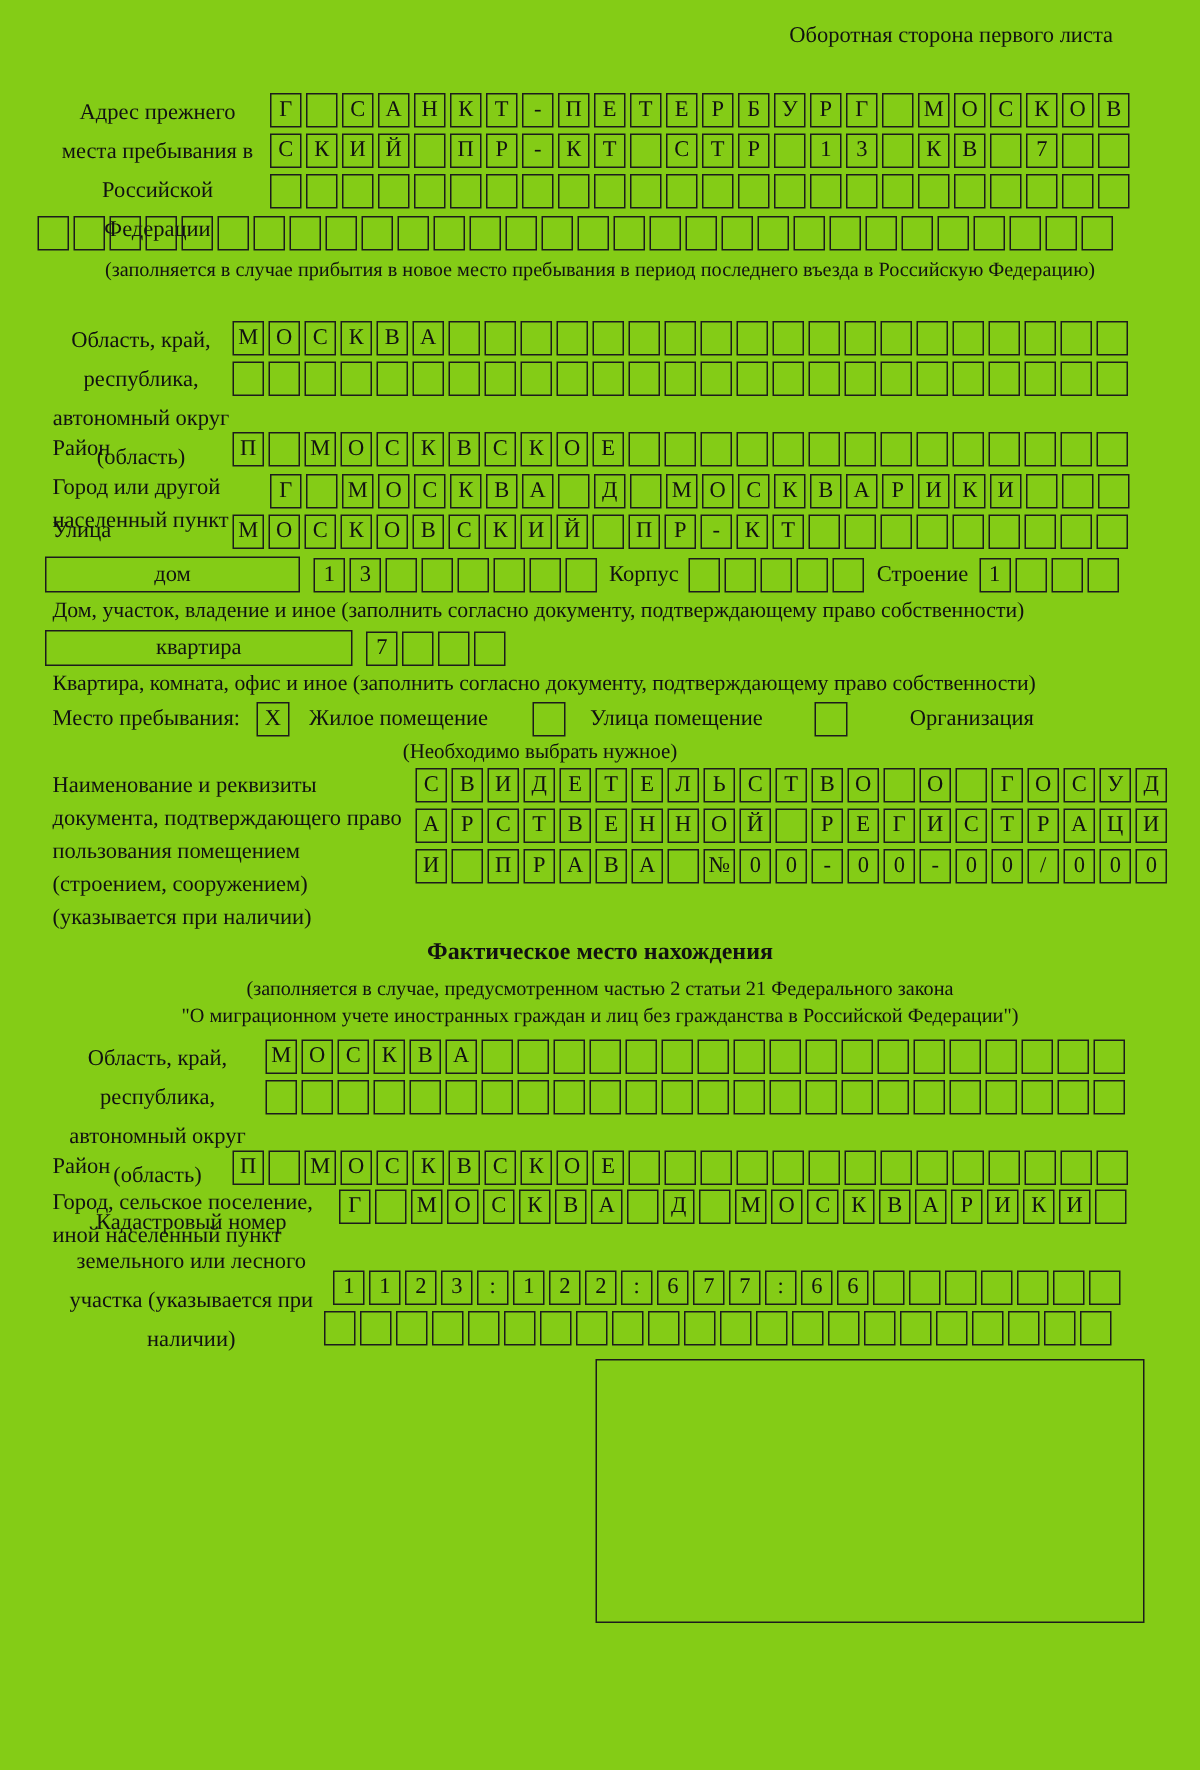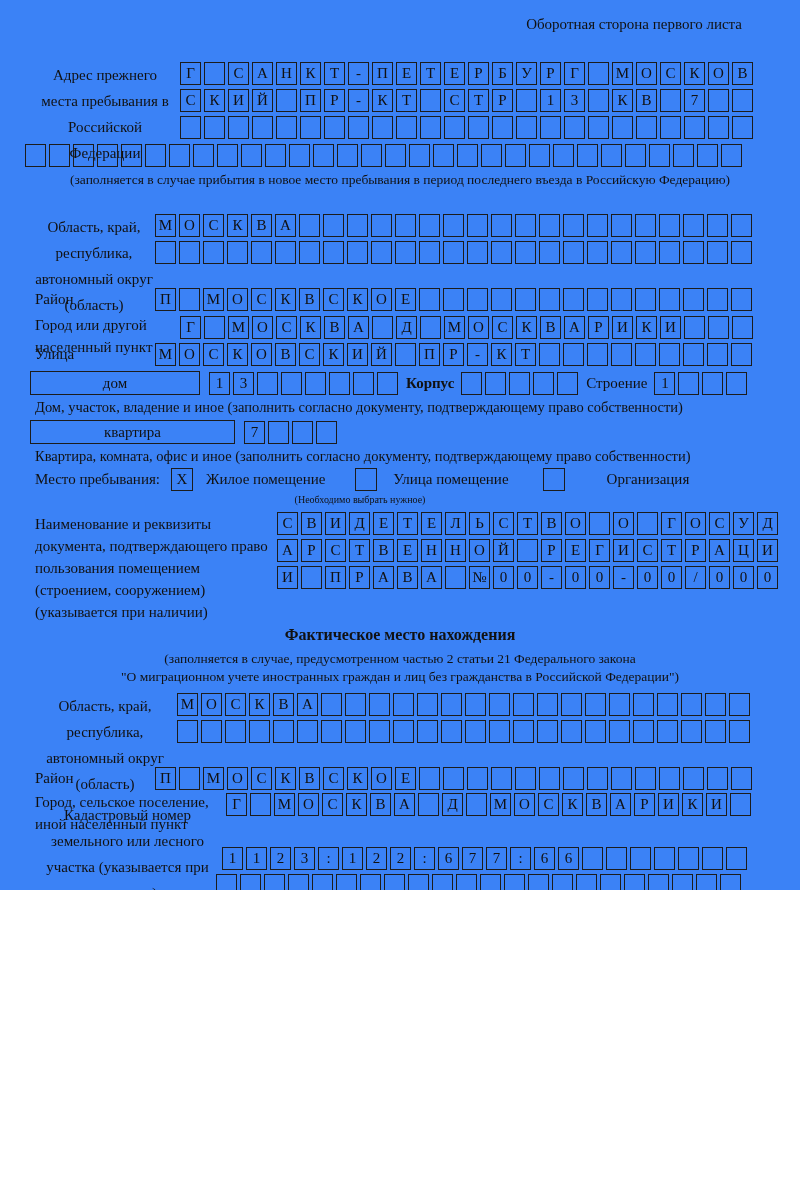--- a/index.html
+++ b/index.html
@@ -1,17 +1,17 @@
 <!DOCTYPE html>
 <html><head>
 <meta charset="utf-8">
 <style>
   html,body{margin:0;padding:0;background:#fff;}
   .page{
-    position:relative;width:800px;height:890px;background:#3b82f6;
+    position:relative;width:800px;height:1180px;background:#84cc16;
     font-family:"Liberation Serif","DejaVu Serif",serif;color:#111;overflow:hidden;
   }
   .abs{position:absolute;}
   .lbl{font-size:15px;line-height:26px;text-align:center;}
   .lbl2{font-size:15px;line-height:22px;}
   .cellrow{display:flex;}
   .cell{
     box-sizing:border-box;flex:0 0 auto;width:21px;height:23px;margin-right:3px;
     border:1.6px solid #1c1c1c;display:inline-flex;align-items:center;justify-content:center;
     font-size:15px;line-height:1;
@@ -298,21 +298,21 @@
     <div class="cellrow">
         <span class="cell">1</span>
         <span class="cell">3</span>
         <span class="cell"></span>
         <span class="cell"></span>
         <span class="cell"></span>
         <span class="cell"></span>
         <span class="cell"></span>
         <span class="cell"></span>
       </div>
-    <div class="inline-lbl" style="margin:0 7px 0 5px;font-weight:bold;">Корпус</div>
+    <div class="inline-lbl" style="margin:0 7px 0 5px;">Корпус</div>
     <div class="cellrow">
         <span class="cell"></span>
         <span class="cell"></span>
         <span class="cell"></span>
         <span class="cell"></span>
         <span class="cell"></span>
       </div>
     <div class="inline-lbl" style="margin:0 7px 0 5px;">Строение</div>
     <div class="cellrow">
         <span class="cell">1</span>
@@ -336,21 +336,21 @@
 
   <div class="abs flexrow" style="left:35px;top:468px;">
     <span class="inline-lbl" style="margin-right:11px;">Место пребывания:</span>
     <span class="cb" style="margin-right:13px;">X</span>
     <span class="inline-lbl" style="margin-right:30px;">Жилое помещение</span>
     <span class="cb" style="margin-right:16px;"></span>
     <span class="inline-lbl" style="margin-right:34px;">Улица помещение</span>
     <span class="cb" style="margin-right:42px;"></span>
     <span class="inline-lbl">Организация</span>
   </div>
-  <div class="abs smallnote" style="left:230px;top:494px;width:260px;text-align:center;font-size:10px;">(Необходимо выбрать нужное)</div>
+  <div class="abs smallnote" style="left:230px;top:494px;width:260px;text-align:center;font-size:14px;">(Необходимо выбрать нужное)</div>
 
   <div class="abs lbl2" style="left:35px;top:513px;width:242px;">Наименование и реквизиты документа, подтверждающего право пользования помещением (строением, сооружением) (указывается при наличии)</div>
   <div class="abs cellrow" style="left:277px;top:512px;">
       <span class="cell">С</span>
       <span class="cell">В</span>
       <span class="cell">И</span>
       <span class="cell">Д</span>
       <span class="cell">Е</span>
       <span class="cell">Т</span>
       <span class="cell">Е</span>

